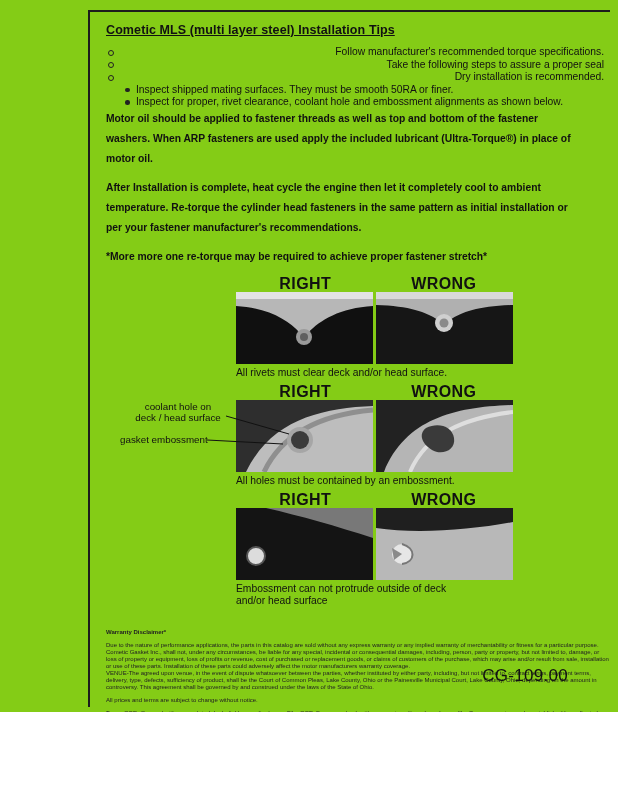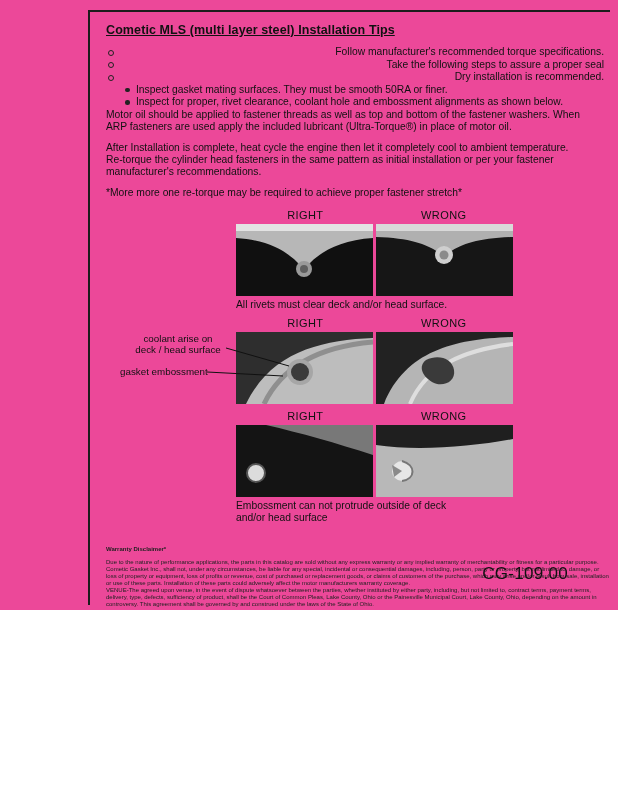--- a/index.html
+++ b/index.html
@@ -1,38 +1,38 @@
 <!DOCTYPE html>
 <html><head>
 <meta charset="utf-8">
 <style>
   * { margin:0; padding:0; box-sizing:border-box; }
   html,body { background:#ffffff; }
   .page {
-    position:relative; width:618px; height:610px; background:#ec4899;
+    position:relative; width:618px; height:712px; background:#84cc16;
     font-family:"Liberation Sans", sans-serif; color:#111; overflow:hidden;
   }
   .frame {
     position:absolute; left:88px; top:10px; width:522px; bottom:5px;
     border-top:2px solid #1c1c1c; border-left:2px solid #1c1c1c;
     padding:11px 6px 0 16px;
   }
   .title { font-size:12.5px; font-weight:bold; text-decoration:underline; margin-bottom:9px; letter-spacing:0.1px; }
   .bullets { font-size:10.3px; line-height:12.6px; }
   .b1 { position:relative; padding-left:13px;text-align:right; }
   .b1::before { content:""; position:absolute; left:2px; top:3.5px; width:4px; height:4px; border:1px solid #222; border-radius:50%; }
   .b2 { position:relative; padding-left:30px; }
   .b2::before { content:""; position:absolute; left:19px; top:4px; width:4.5px; height:4.5px; background:#222; border-radius:50%; }
   .diesel-heading { font-size:11px; font-weight:bold; margin-top:8px; margin-bottom:8px; }
-  .para { font-size:10.3px; line-height:12px; width:474px; margin-bottom:9px; }
+  .para { font-size:10.3px; line-height:20px; width:474px; margin-bottom:9px;font-weight:bold; }
   .note { margin-top:2px; margin-bottom:0; }
 
   .figures { margin-top:10px; }
   .figrow { margin-bottom:6px; }
-  .figlabels { display:flex; width:277px; margin-left:130px; font-size:11px; line-height:13px; margin-bottom:2px; }
+  .figlabels { display:flex; width:277px; margin-left:130px; font-size:16px; line-height:13px; margin-bottom:2px;font-weight:bold; }
   .figlabels span { flex:1; text-align:center; letter-spacing:0.4px; }
   .figimgs { display:flex; gap:3px; width:277px; margin-left:130px; }
   .figimgs svg { display:block; }
   .figcaption { margin-left:130px; font-size:10.3px; line-height:12px; margin-top:3px; }
   .row2wrap { position:relative; }
   .ann1 { position:absolute; left:20px; top:1px; width:104px; font-size:9.8px; line-height:11px; text-align:center; }
   .ann2 { position:absolute; left:14px; top:34px; font-size:9.8px; line-height:11px; }
   .annlines { position:absolute; left:0; top:0; pointer-events:none; }
 
   .disclaimer { margin-top:22px; width:503px; font-size:6px; line-height:7px; color:#222; }
@@ -47,21 +47,21 @@
 
 <div class="page">
   <div class="frame">
 
     <h1 class="title">Cometic MLS (multi layer steel) Installation Tips</h1>
 
     <div class="bullets">
       <div class="b1">Follow manufacturer's recommended torque specifications.</div>
       <div class="b1">Take the following steps to assure a proper seal</div>
       <div class="b1">Dry installation is recommended.</div>
-      <div class="b2">Inspect gasket mating surfaces.  They must be smooth 50RA or finer.</div>
+      <div class="b2">Inspect shipped mating surfaces.  They must be smooth 50RA or finer.</div>
       <div class="b2">Inspect for proper, rivet clearance, coolant hole and embossment alignments as shown below.</div>
     </div>
 
     <p class="para">Motor oil should be applied to fastener threads as well as top and bottom of the fastener washers. When ARP fasteners are used apply the included lubricant (Ultra-Torque®) in place of motor oil.</p>
     <p class="para">After Installation is complete, heat cycle the engine then let it completely cool to ambient temperature. Re-torque the cylinder head fasteners in the same pattern as initial installation or per your fastener manufacturer's recommendations.</p>
     <p class="para note">*More more one re-torque may be required to achieve proper fastener stretch*</p>
 
     <div class="figures">
 
       <div class="figrow">
@@ -103,29 +103,30 @@
               <circle cx="64" cy="40" r="9" fill="#3b3b3b"></circle>
             </svg>
             <svg width="137" height="72" viewBox="0 0 137 72">
               <rect width="137" height="72" fill="#b5b5b5"></rect>
               <path d="M0,0 H137 V5 C80,7 30,18 8,72 H0 Z" fill="#222222"></path>
               <path d="M137,12 C88,18 50,34 34,72" stroke="#dedede" stroke-width="4" fill="none"></path>
               <path d="M50,28 C62,22 76,26 78,38 C80,50 66,56 56,50 C46,44 42,34 50,28 Z" fill="#3a3a3a"></path>
             </svg>
           </div>
           <div class="ann1">
-            <div>coolant arise on</div>
+            <div>coolant hole on</div>
             <div>deck / head surface</div>
           </div>
           <div class="ann2">gasket embossment</div>
           <svg class="annlines" width="410" height="72" viewBox="0 0 410 72">
             <line x1="120" y1="16" x2="183" y2="34" stroke="#111" stroke-width="1"></line>
             <line x1="101" y1="40" x2="177" y2="44" stroke="#111" stroke-width="1"></line>
           </svg>
         </div>
+        <div class="figcaption">All holes must be contained by an embossment.</div>
       </div>
 
       <div class="figrow">
         <div class="figlabels">
           <span>RIGHT</span>
           <span>WRONG</span>
         </div>
         <div class="figimgs">
           <svg width="137" height="72" viewBox="0 0 137 72">
             <rect width="137" height="72" fill="#141414"></rect>

